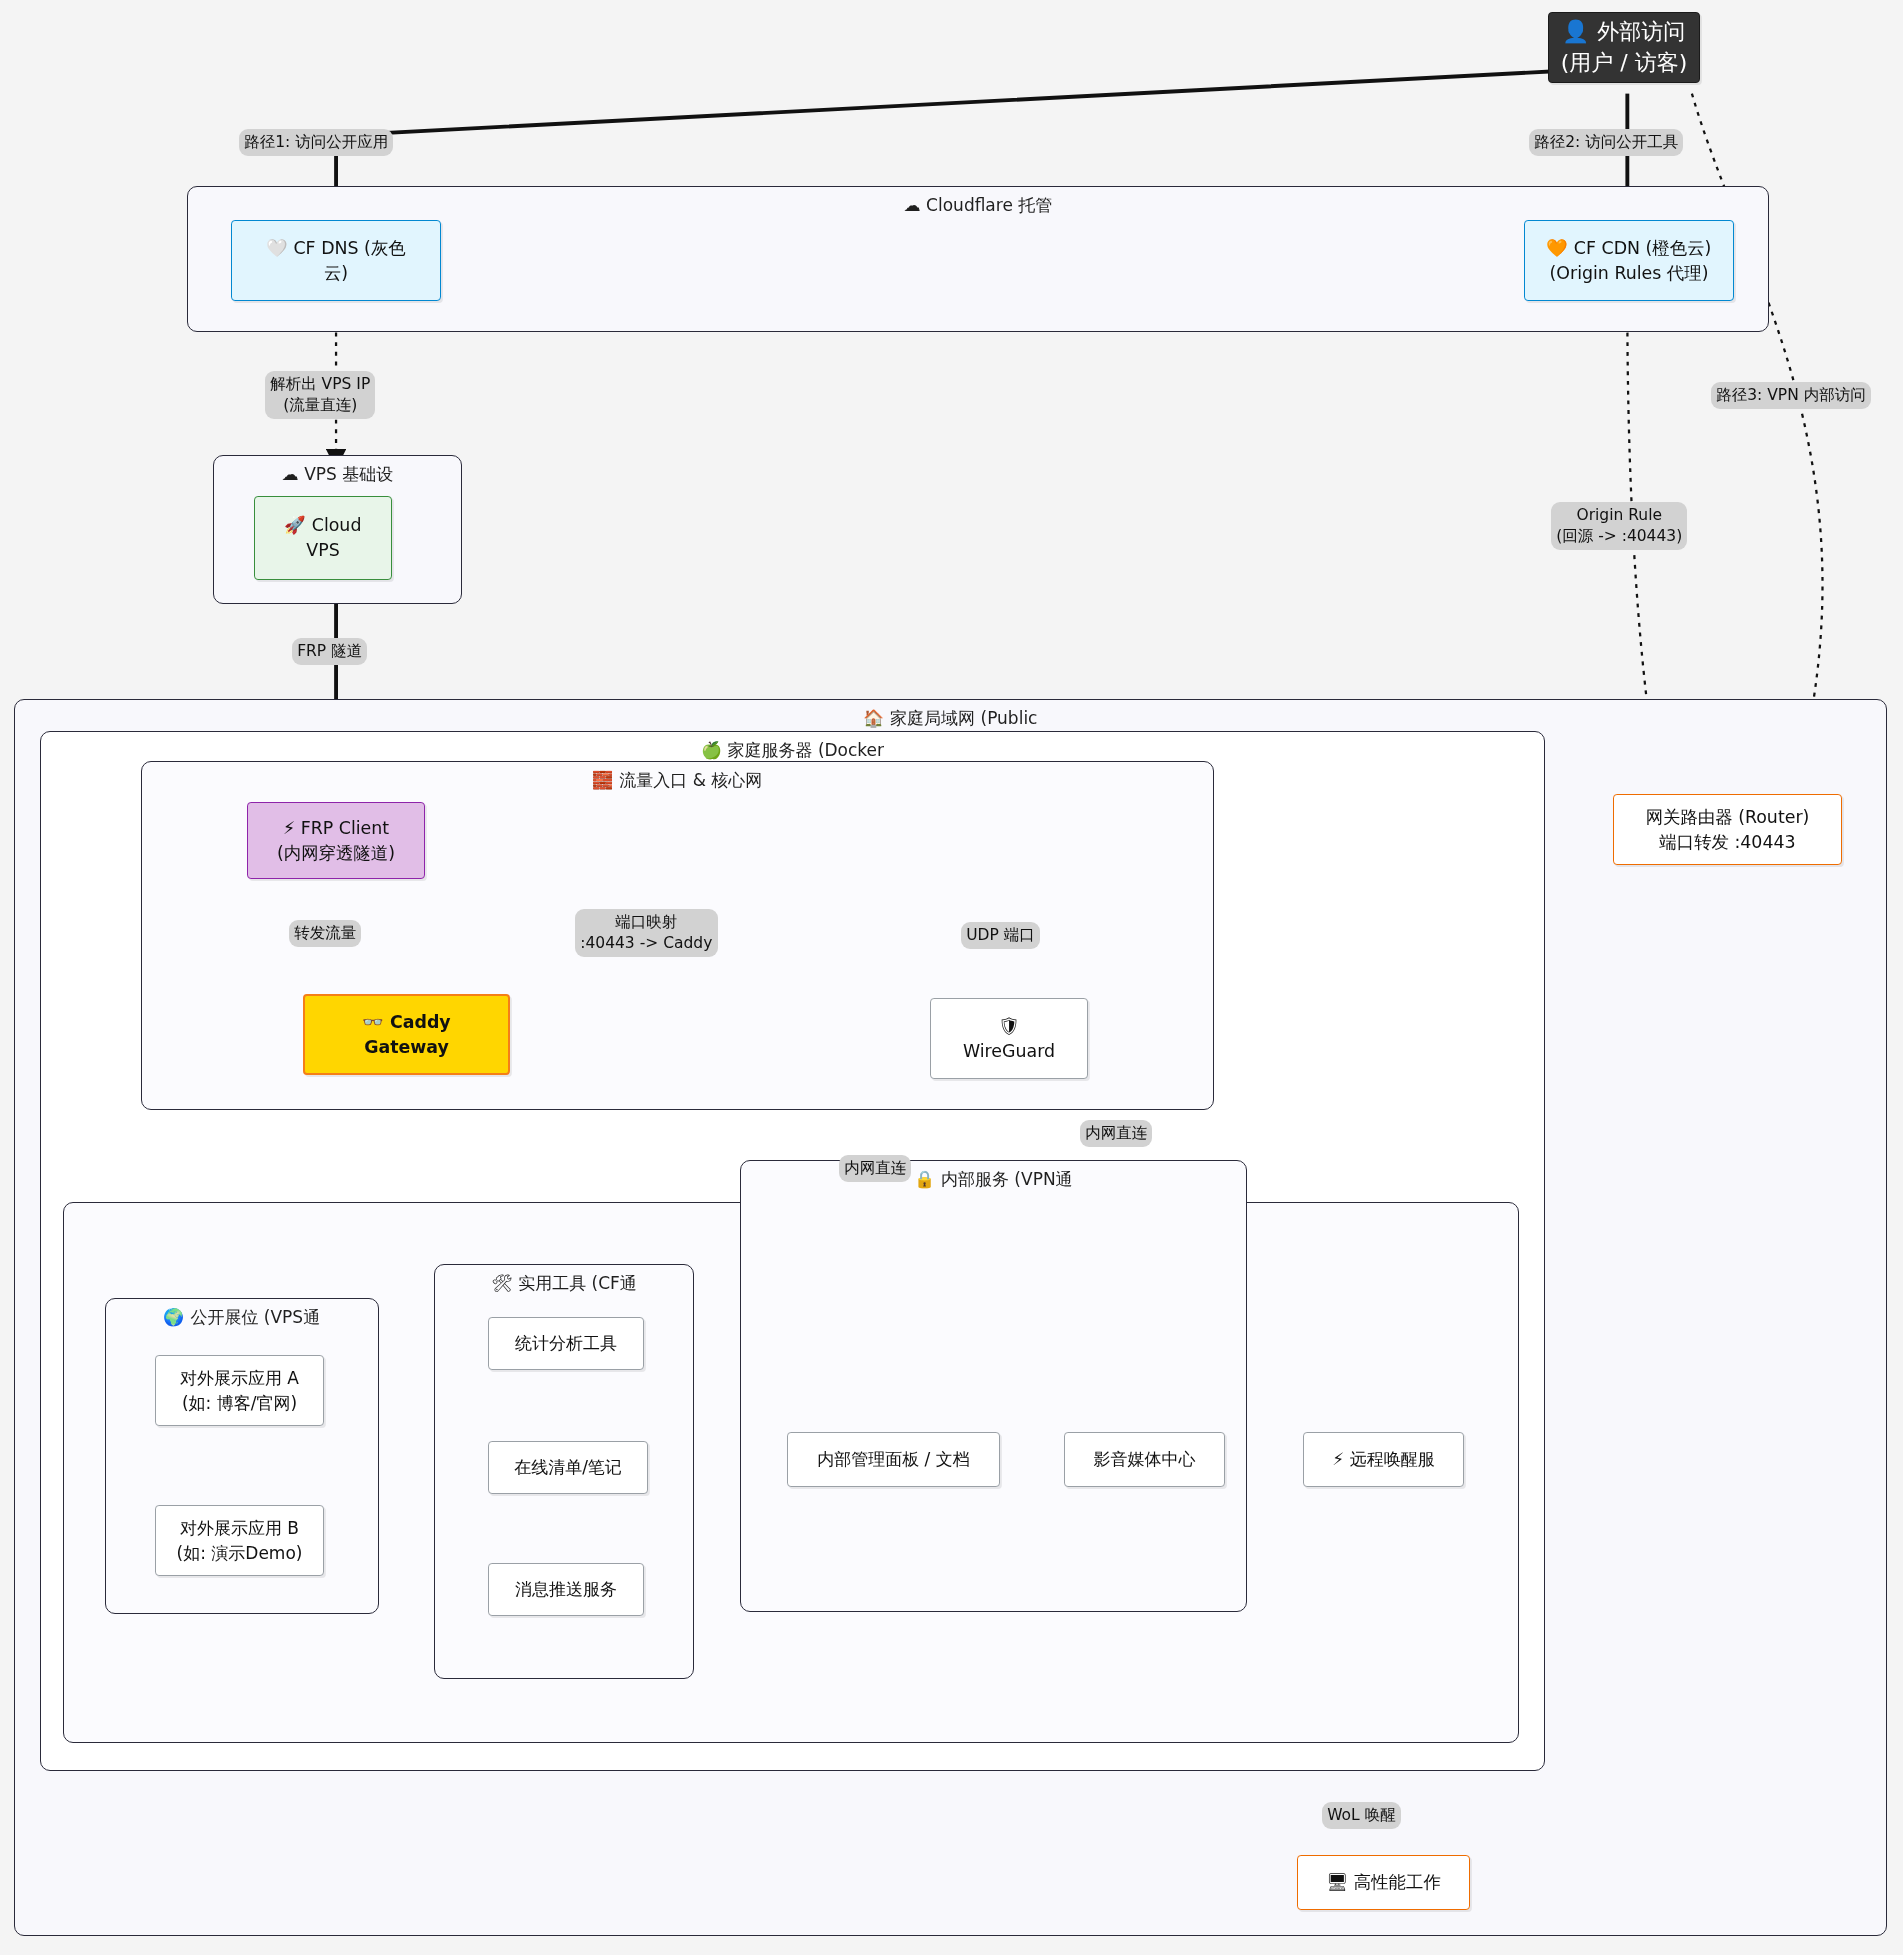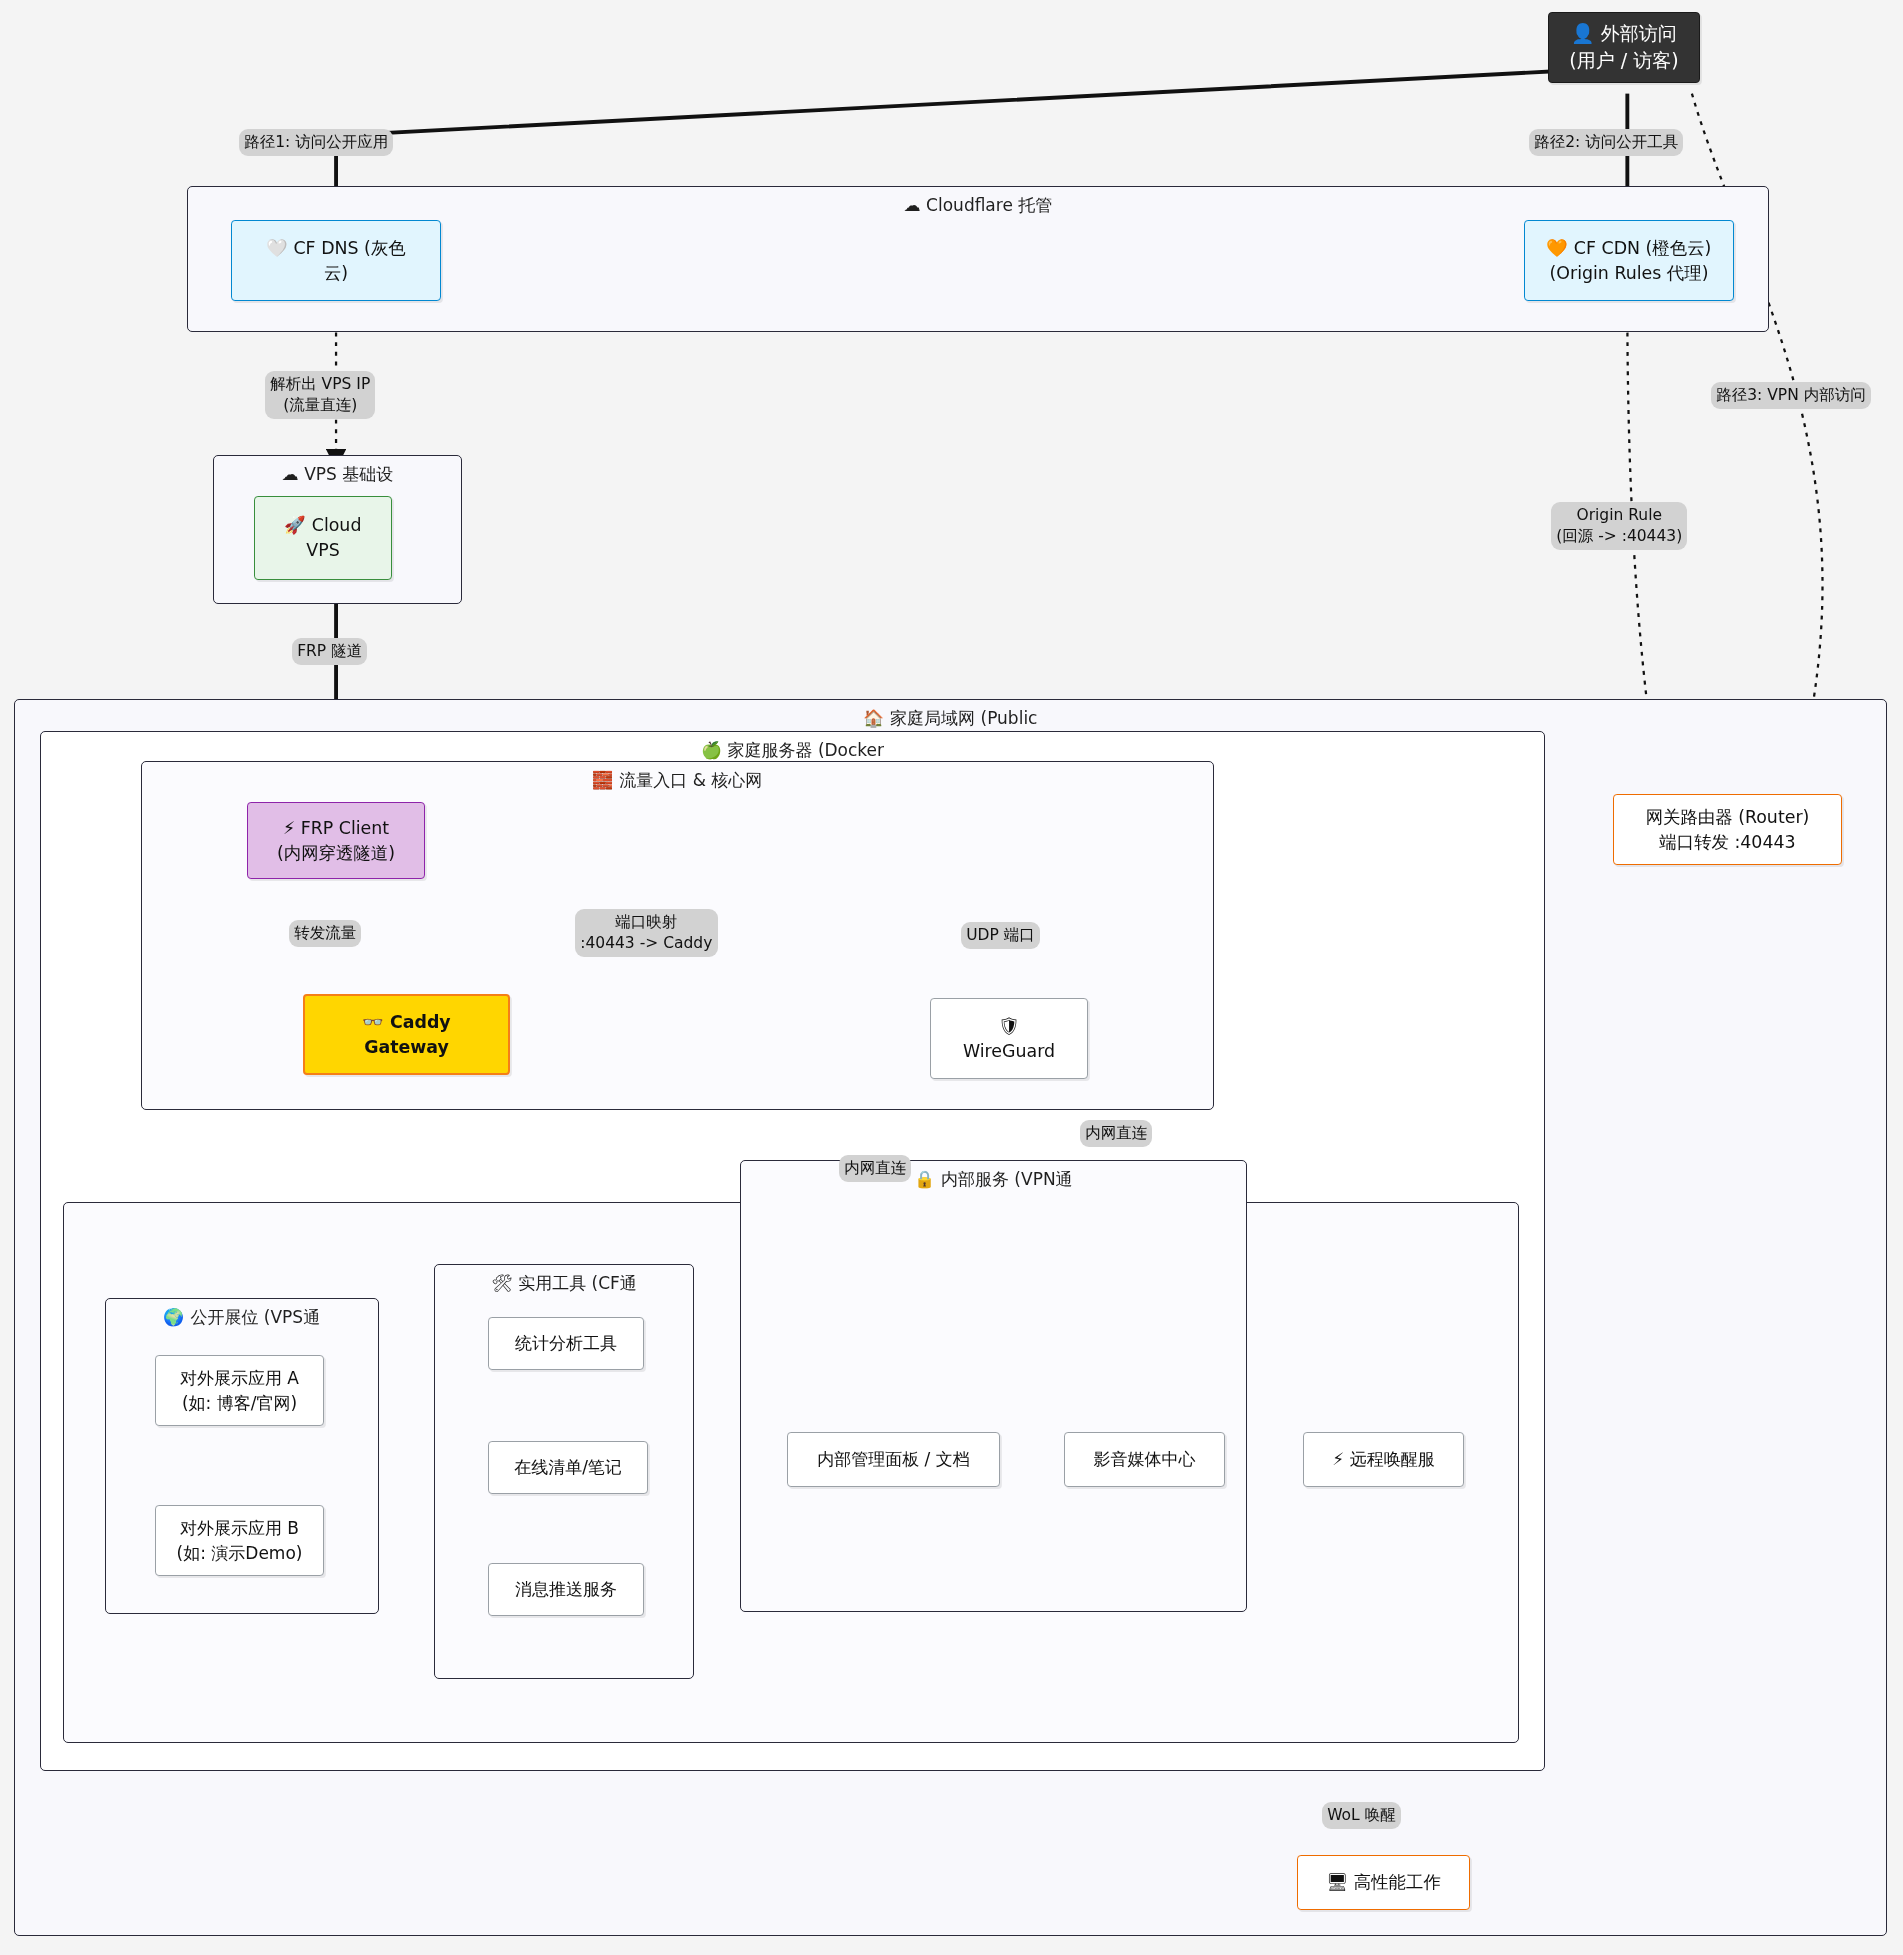--- a/index.html
+++ b/index.html
@@ -19,38 +19,38 @@
     display:flex; align-items:center; justify-content:center;
     text-align:center;
     border-radius:3.9px;
     line-height:1.42;
     white-space:pre-line;
     z-index:5;
   }
   .node .lbl { display:block; width:100%; white-space:pre-line; }
 
   
-  .n-dark { background:#333333; color:#ffffff; border:1.3px solid #1a1a1a; font-size:19px; }
+  .n-dark { background:#333333; color:#ffffff; border:1.3px solid #1a1a1a; font-size:22px; }
   .n-cf   { background:#e1f5fe; color:#111; border:1.9px solid #0288d1; font-size:17.4px; }
   .n-vps  { background:#e8f5e9; color:#111; border:1.9px solid #388e3c; font-size:17.4px; }
   .n-frp  { background:#e1bee7; color:#111; border:1.9px solid #8e24aa; font-size:17.4px; }
   .n-caddy{ background:#ffd600; color:#111; border:2.6px solid #f57f17; font-size:17.4px; font-weight:600; }
   .n-wg   { background:#ffffff; color:#111; border:1.3px solid #9aa0a6; font-size:17.4px; }
   .n-plain{ background:#ffffff; color:#111; border:1.3px solid #9aa0a6; font-size:17px; }
   .n-router{ background:#ffffff; color:#111; border:1.9px solid #ef6c00; font-size:17.4px; }
   .n-ws   { background:#ffffff; color:#111; border:1.9px solid #ef6c00; font-size:17.4px; }
   .n-wol  { background:#ffffff; color:#111; border:1.3px solid #9aa0a6; font-size:17px; }
 
   .node { box-shadow: 1.9px 1.9px 0 rgba(0,0,0,0.08); }
 
   
   .sg {
     position:absolute;
     border:1.3px solid #2a2a3a;
-    border-radius:5px;
+    border-radius:10px;
     z-index:1;
     padding-left:28px;
   }
   .sg.level0 { background:#f8f8fc; }
   .sg.level1 { background:#ffffff; }
   .sg.level2 { background:#fbfbfe; }
   .sg-title {
     position:absolute;
     top:6.5px; left:0; width:100%;
     text-align:center;

